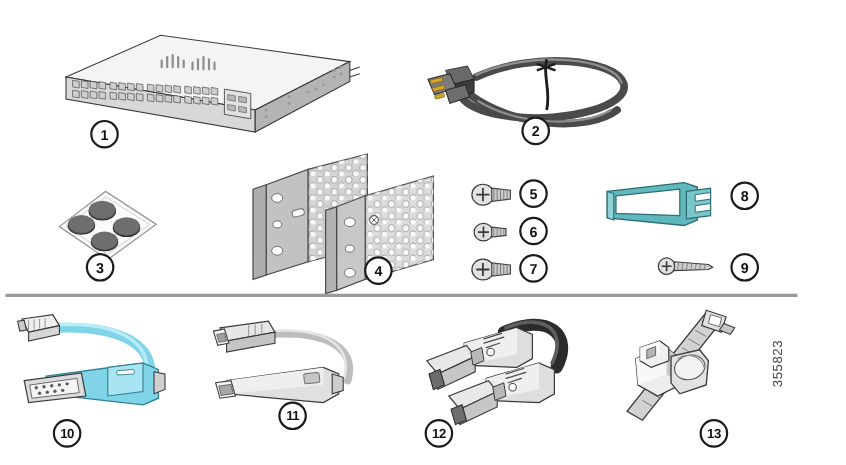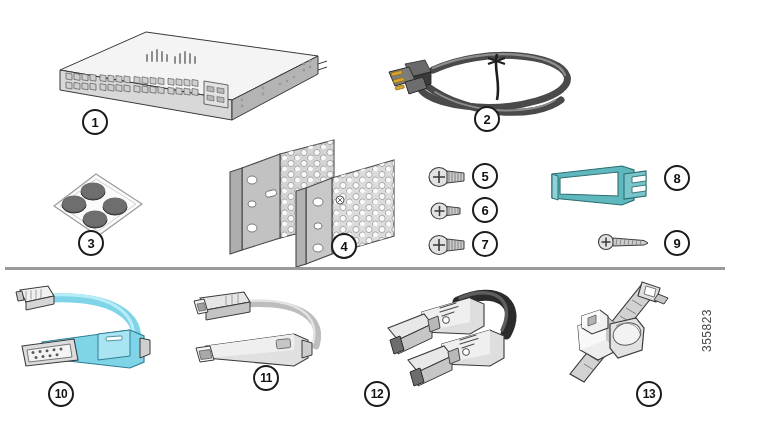--- a/index.html
+++ b/index.html
@@ -390,21 +390,21 @@
         <g stroke="#4a4a4a" stroke-width="1.1" stroke-linecap="round">
           <path d="M80 58 L96 53"></path>
             <path d="M80 62 L98 56.5"></path>
           <path d="M82 66 L94 62"></path>
         </g>
         <path d="M68 70 L78 66 L80 78 L70 82 Z" fill="#b8b8b8" stroke="#3a3a3a" stroke-width=".9"></path>
         <circle cx="86" cy="70" r="3.4" fill="#ffffff" stroke="#4a4a4a" stroke-width="1"></circle>
       </g>
     </svg>
   </div>
-  <div class="callout two" style="left:364px;top:381px;text-align:center;">12</div>
+  <div class="callout two" style="left:386px;top:381px;text-align:center;">12</div>
 
   <div class="item" style="left:548px;top:278px;">
     <svg width="130" height="112" viewBox="0 0 130 112">
 
       <path d="M94 6 L108 14 L36 104 L22 96 Z" fill="#d2d2d2" stroke="#3a3a3a" stroke-width="1.2"></path>
       <g stroke="#777" stroke-width=".9">
         <path d="M90 14 L100 20"></path>
           <path d="M84 22 L94 28"></path>
         <path d="M78 30 L88 36"></path>
           <path d="M72 38 L82 44"></path>

